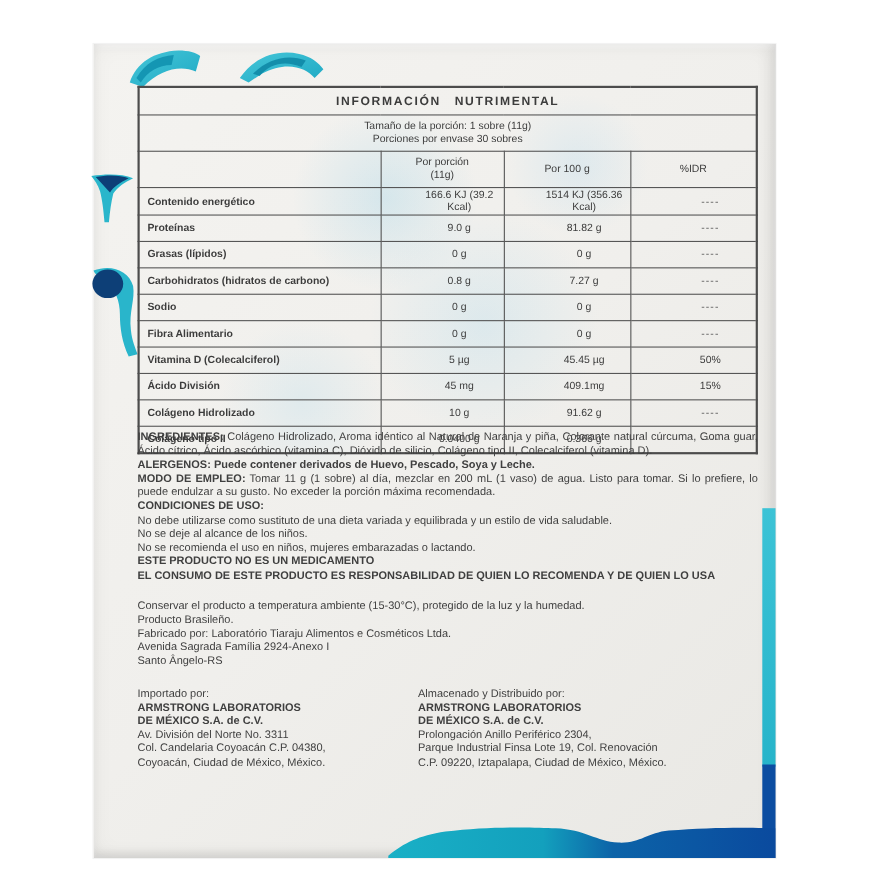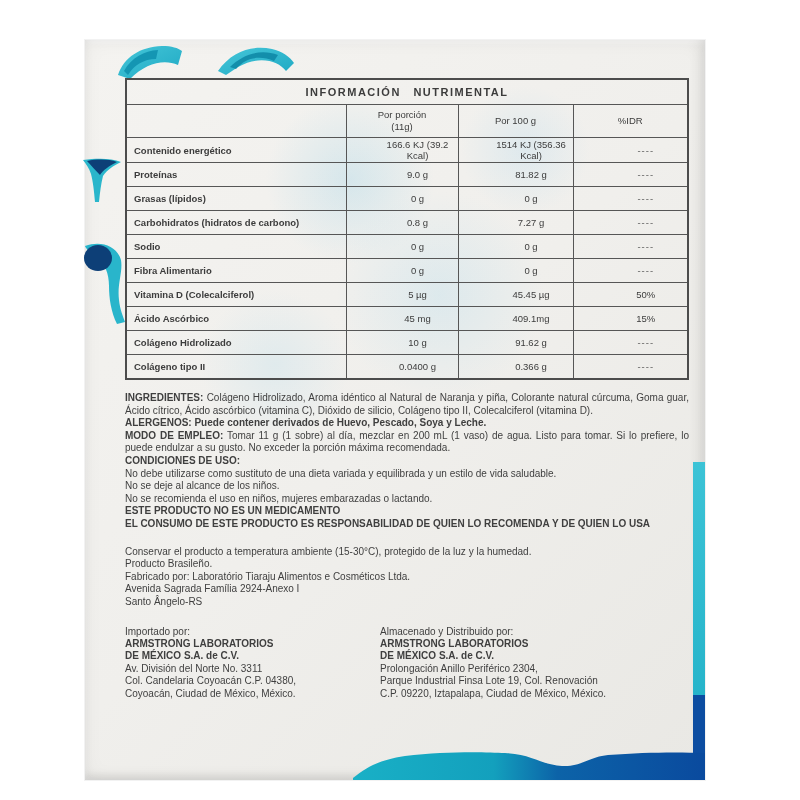--- a/index.html
+++ b/index.html
@@ -102,20 +102,26 @@
         <col style="width:220px">
           <col style="width:112px">
           <col style="width:115px">
           <col style="width:115px">
       </colgroup>
       <tbody>
           <tr>
             <td class="t-title" colspan="4">INFORMACIÓN NUTRIMENTAL</td>
           </tr>
       <tr>
+        <td class="t-serving" colspan="4">
+          <div>Tamaño de la porción: 1 sobre (11g)</div>
+          <div>Porciones por envase 30 sobres</div>
+        </td>
+      </tr>
+      <tr>
         <td class="t-colhead"></td>
         <td class="t-colhead">
           <div>Por porción</div>
           <div>(11g)</div>
         </td>
         <td class="t-colhead">Por 100 g</td>
         <td class="t-colhead">%IDR</td>
       </tr>
       <tr class="t-row">
         <td class="t-name">Contenido energético</td>
@@ -153,21 +159,21 @@
         <td class="t-val">0 g</td>
         <td class="t-val t-dash">----</td>
       </tr>
       <tr class="t-row">
         <td class="t-name">Vitamina D (Colecalciferol)</td>
         <td class="t-val">5 µg</td>
         <td class="t-val">45.45 µg</td>
         <td class="t-val">50%</td>
       </tr>
       <tr class="t-row">
-        <td class="t-name">Ácido Ascórbico</td>
+        <td class="t-name">Ácido División</td>
         <td class="t-val">45 mg</td>
         <td class="t-val">409.1mg</td>
         <td class="t-val">15%</td>
       </tr>
       <tr class="t-row">
         <td class="t-name">Colágeno Hidrolizado</td>
         <td class="t-val">10 g</td>
         <td class="t-val">91.62 g</td>
         <td class="t-val t-dash">----</td>
       </tr>

